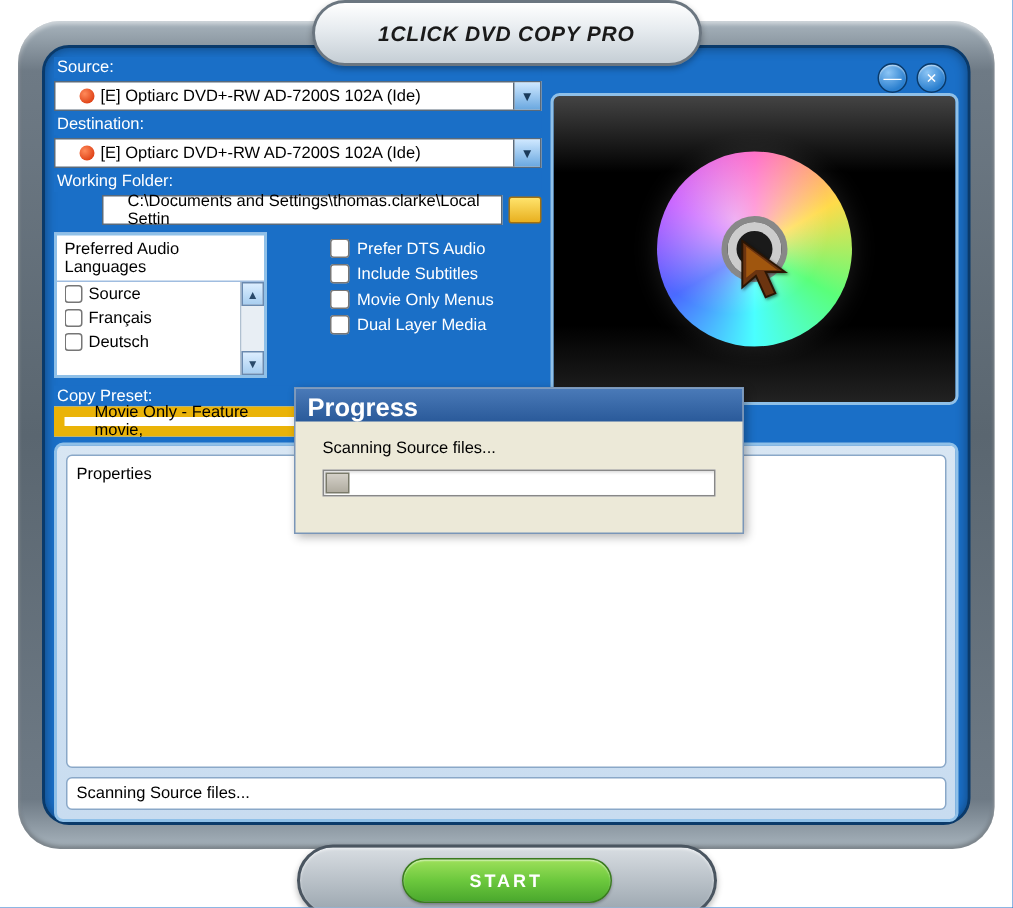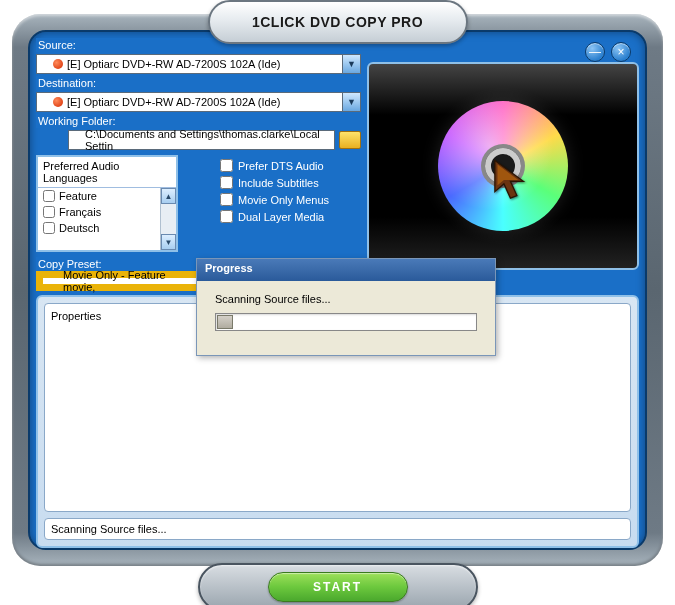--- a/index.html
+++ b/index.html
@@ -10,20 +10,21 @@
   background: linear-gradient(180deg, #a8b4bd 0%, #6e7a85 6%, #5a6670 50%, #6e7a85 94%, #a8b4bd 100%);
   border-radius: 28px; padding: 16px;
   box-shadow: inset 0 2px 3px rgba(255,255,255,0.5), inset 0 -2px 3px rgba(0,0,0,0.3);
 }
 .title-pill {
   position: absolute; top: 0px; left: 50%; transform: translateX(-50%);
   width: 260px; height: 44px; background: linear-gradient(180deg, #fff 0%, #e6ebef 45%, #c5ced5 100%);
   border: 2px solid #6b7680; border-radius: 24px; display: flex; align-items: center; justify-content: center;
   font-size: 14px; font-weight: bold; color: #1a1a1a; letter-spacing: 0.5px;
   box-shadow: 0 2px 4px rgba(0,0,0,0.3);
+  font-style: italic;
 }
 .bottom-pill {
   position: absolute; bottom: -6px; left: 50%; transform: translateX(-50%);
   width: 280px; height: 48px; background: linear-gradient(180deg, #d8dde2 0%, #9aa5ae 100%);
   border: 2px solid #4a5560; border-radius: 26px; display: flex; align-items: center; justify-content: center;
   box-shadow: 0 2px 4px rgba(0,0,0,0.3), inset 0 1px 2px rgba(255,255,255,0.6);
 }
 .start-btn {
   width: 140px; height: 30px; background: linear-gradient(180deg, #9de05a 0%, #6cc83d 50%, #4aa82d 100%);
   border: 1px solid #3a7a1f; border-radius: 16px; color: #fff; font-size: 12px; font-weight: bold;
@@ -89,21 +90,21 @@
 .status-bar {
   margin-top:6px; height:22px; background:#fff; border:1px solid #8aa8c8; border-radius:4px;
   font-size:11px; color:#000; padding:3px 6px; display:flex; align-items:center;
 }
 
 
 .progress-dialog {
   position: absolute; top: 258px; left: 196px; width: 300px; height: 98px;
   background: #ece9d8; border: 1px solid #7a96b8; box-shadow: 2px 2px 6px rgba(0,0,0,0.3);
 }
-.pd-title { height: 22px; background: linear-gradient(180deg,#4a7ab8,#2a5a9a); color:#fff; font-size:11px; font-weight:bold; padding:3px 8px; }
+.pd-title { height: 22px; background: linear-gradient(180deg,#4a7ab8,#2a5a9a); color:#fff; font-size:17px; font-weight:bold; padding:3px 8px; }
 .pd-body { padding: 12px 18px; font-size:11px; color:#000; }
 .pd-bar-track { margin-top:8px; height:18px; border:1px solid #888; background:#fff; position:relative; box-shadow: inset 1px 1px 2px rgba(0,0,0,0.15); }
 .pd-bar-fill { position:absolute; top:1px; left:1px; height:14px; width:6%; background:linear-gradient(180deg,#d4d0c8,#b0aca0); border:1px solid #7a7a6a; }
 
 
 .cd { width:130px; height:130px; border-radius:50%; position:relative;
   background: conic-gradient(from 0deg, #ff5ac0, #ffdb4a, #5aff7a, #4affff, #4a6aff, #c04aff, #ff5ac0);
   box-shadow: 0 0 18px rgba(255,255,255,0.12);
 }
 .cd-sheen { position:absolute; inset:0; border-radius:50%; background: radial-gradient(circle at 40% 35%, rgba(255,255,255,0.55), rgba(255,255,255,0) 55%);}
@@ -146,21 +147,21 @@
           </div>
           <div class="folder-icon"></div>
         </div>
 
         <div class="midbox">
           <div class="langbox">
             <div class="lang-head">Preferred Audio Languages</div>
             <div class="lang-scroll">
               <div class="lang-item">
                   <input type="checkbox" style="">
-                  <span>Feature</span>
+                  <span>Source</span>
                 </div>
               <div class="lang-item">
                   <input type="checkbox" style="">
                   <span>Français</span>
                 </div>
               <div class="lang-item">
                   <input type="checkbox" style="">
                   <span>Deutsch</span>
                 </div>
               <div class="lang-scrollbar">

